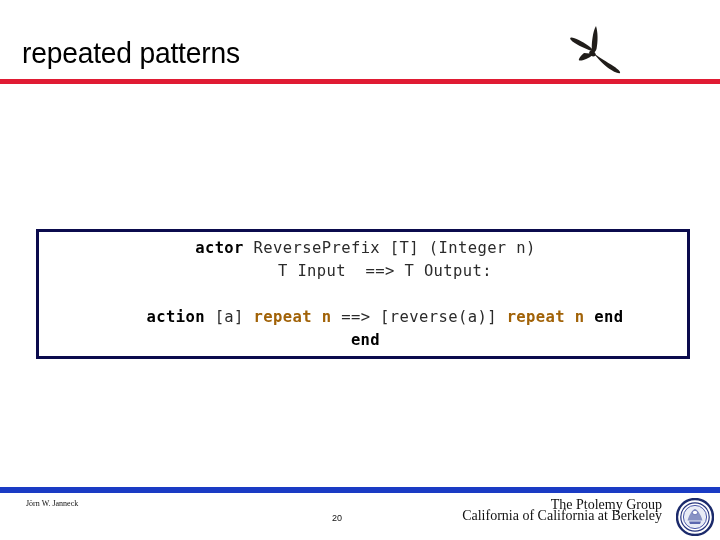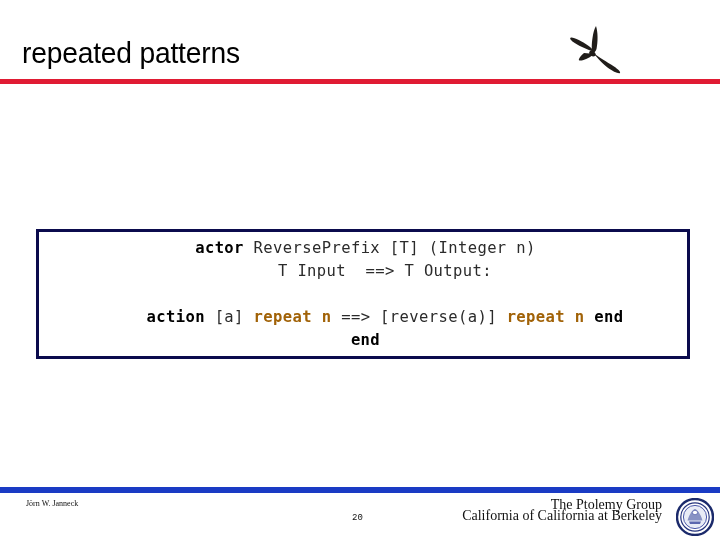--- a/index.html
+++ b/index.html
@@ -91,23 +91,23 @@
     position: absolute;
     left: 26px;
     top: 499px;
     font-family: "Liberation Serif", serif;
     font-size: 8px;
     color: #111111;
     white-space: nowrap;
   }
   #footer-page-number {
     position: absolute;
-    left: 352px;
+    left: 332px;
     top: 513px;
-    font-family: Liberation Mono, monospace;
+    font-family: Liberation Sans, sans-serif;
     font-size: 9px;
     color: #111111;
   }
   #footer-org {
     position: absolute;
     right: 58px;
     top: 499px;
     text-align: right;
     font-family: "Liberation Serif", serif;
     font-size: 14px;

